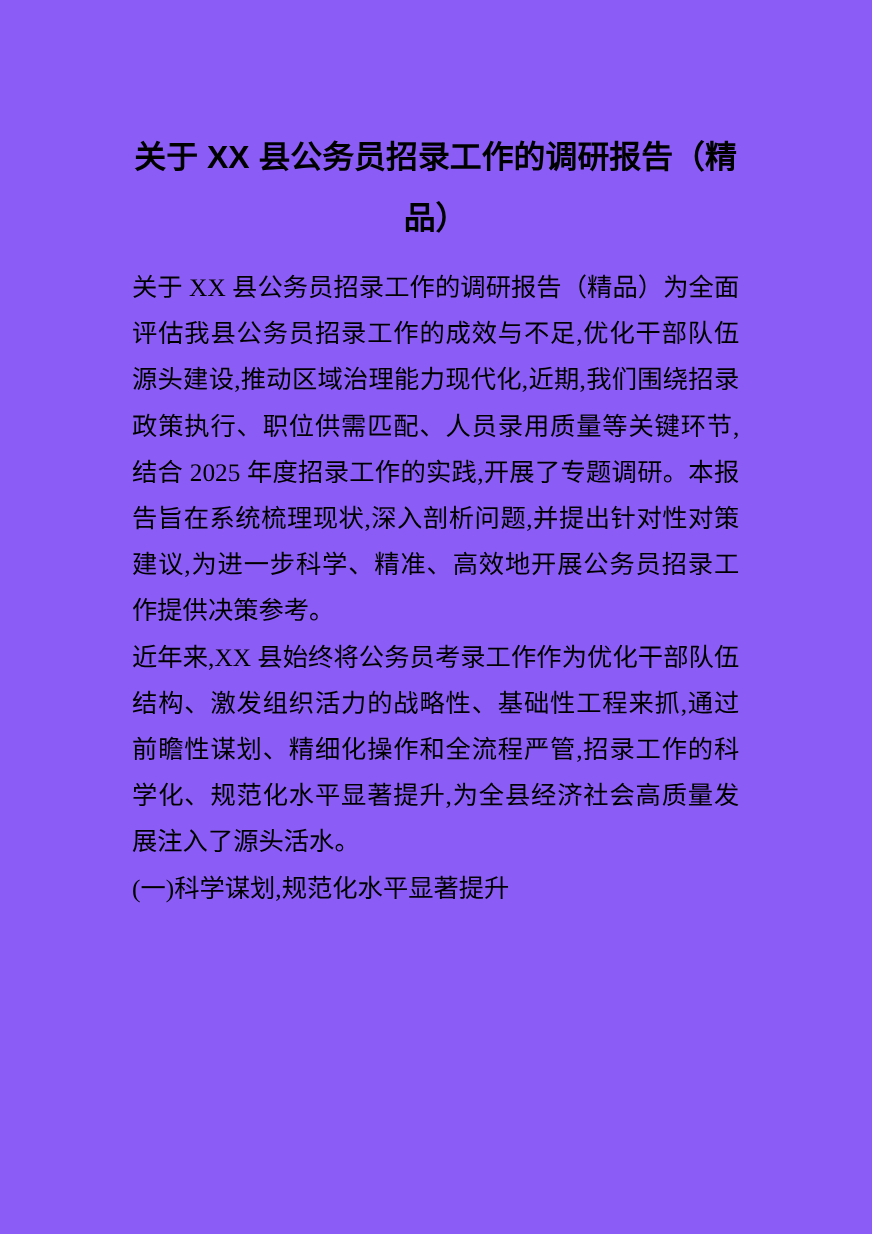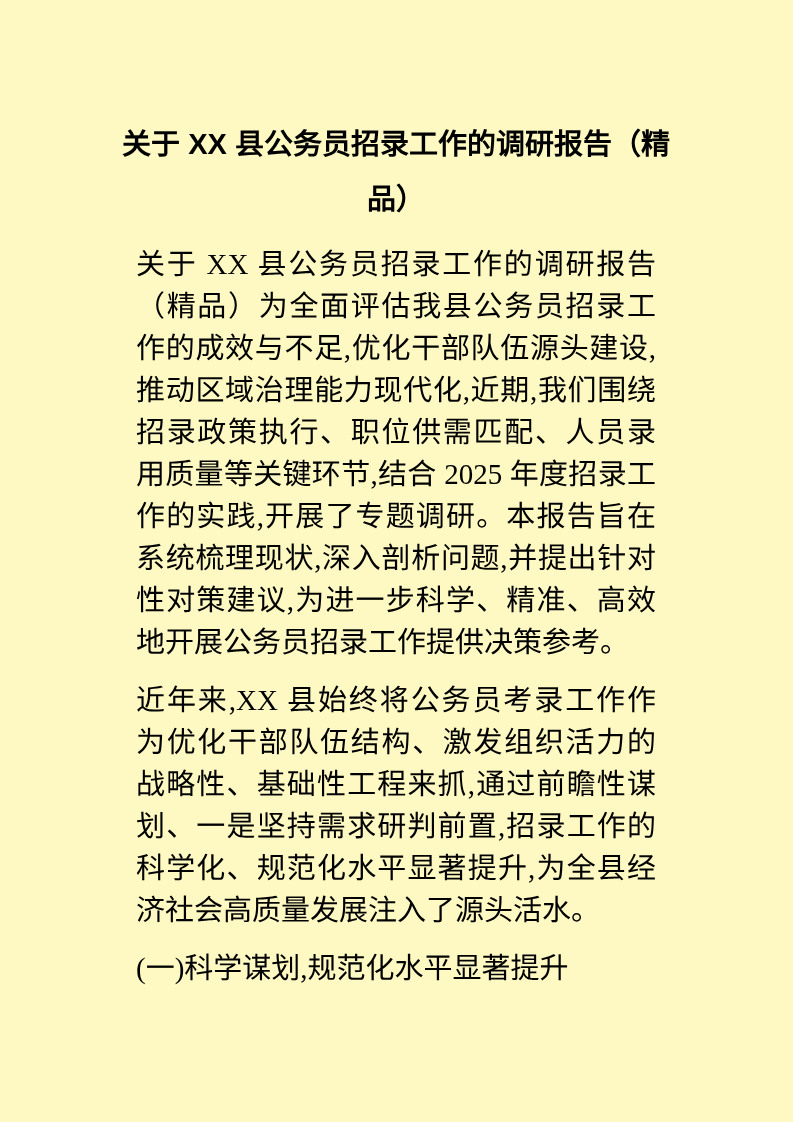--- a/index.html
+++ b/index.html
@@ -6,53 +6,53 @@
   html, body {
     margin: 0;
     padding: 0;
     background: #ffffff;
   }
   .page {
     position: relative;
     width: 793px;
     height: 1122px;
     margin: 0 auto;
-    background: #fef9c3;
+    background: #8b5cf6;
     color: #000000;
     box-sizing: border-box;
     padding: 117px 121px 0 120px;
     overflow: hidden;
   }
   .doc-title {
     margin: 0 0 14px 0;
     font-family: "Liberation Sans", "DejaVu Sans", sans-serif;
     font-size: 29px;
     line-height: 55px;
     font-weight: 700;
     text-align: center;
     color: #000000;
   }
   .para {
-    margin: 16px;
+    margin: 0;
     font-family: "Liberation Serif", "DejaVu Serif", serif;
-    font-size: 29px;
+    font-size: 23px;
     line-height: 42px;
     font-weight: 400;
     color: #000000;
     text-align: justify;
     text-justify: inter-ideograph;
     word-break: break-all;
   }
 </style>
 </head>
 <body>
 
 <div class="page">
   <h1 class="doc-title">关于 XX 县公务员招录工作的调研报告（精品）</h1>
 
   <p class="para">关于 XX 县公务员招录工作的调研报告（精品）为全面评估我县公务员招录工作的成效与不足,优化干部队伍源头建设,推动区域治理能力现代化,近期,我们围绕招录政策执行、职位供需匹配、人员录用质量等关键环节,结合 2025 年度招录工作的实践,开展了专题调研。本报告旨在系统梳理现状,深入剖析问题,并提出针对性对策建议,为进一步科学、精准、高效地开展公务员招录工作提供决策参考。</p>
 
 
-  <p class="para">近年来,XX 县始终将公务员考录工作作为优化干部队伍结构、激发组织活力的战略性、基础性工程来抓,通过前瞻性谋划、一是坚持需求研判前置,招录工作的科学化、规范化水平显著提升,为全县经济社会高质量发展注入了源头活水。</p>
+  <p class="para">近年来,XX 县始终将公务员考录工作作为优化干部队伍结构、激发组织活力的战略性、基础性工程来抓,通过前瞻性谋划、精细化操作和全流程严管,招录工作的科学化、规范化水平显著提升,为全县经济社会高质量发展注入了源头活水。</p>
 
   <p class="para">(一)科学谋划,规范化水平显著提升</p>
 
 </div>
 
 </body></html>

